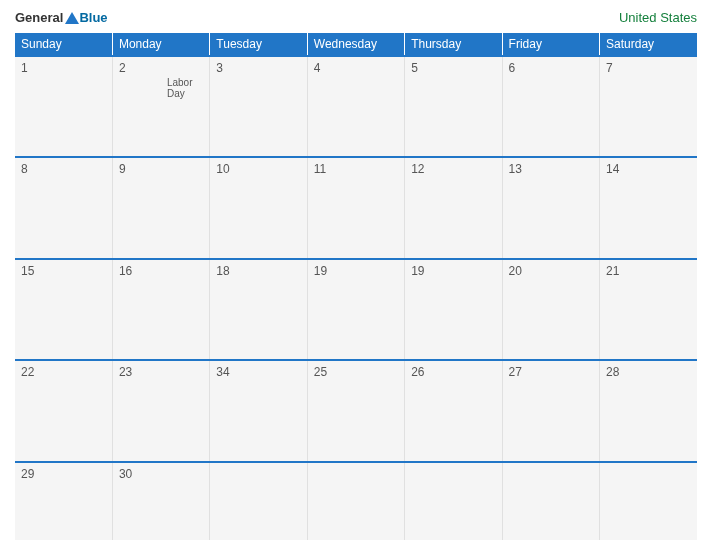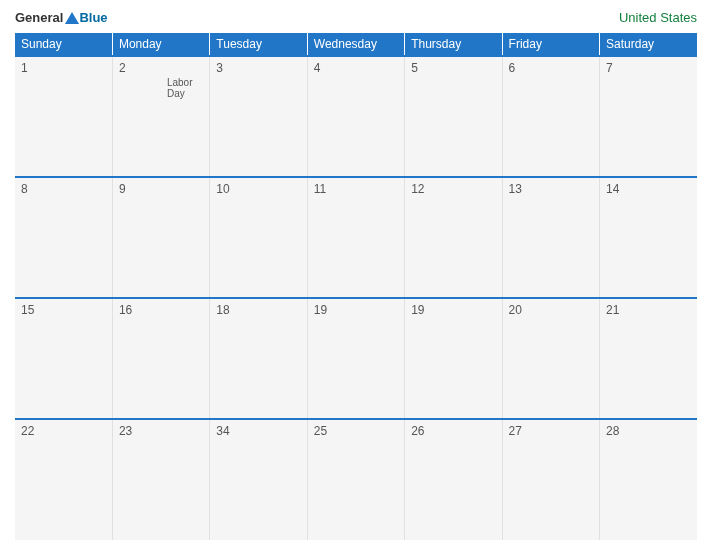--- a/index.html
+++ b/index.html
@@ -230,15 +230,28 @@
           <td>
             <span class="day-number">26</span>
           </td>
           <td>
             <span class="day-number">27</span>
           </td>
           <td>
             <span class="day-number">28</span>
           </td>
         </tr>
+        <tr class="week-row last-row">
+          <td>
+            <span class="day-number">29</span>
+          </td>
+          <td>
+            <span class="day-number">30</span>
+          </td>
+          <td></td>
+          <td></td>
+          <td></td>
+          <td></td>
+          <td></td>
+        </tr>
       </tbody>
   </table>
 </div>
 
 </body></html>

